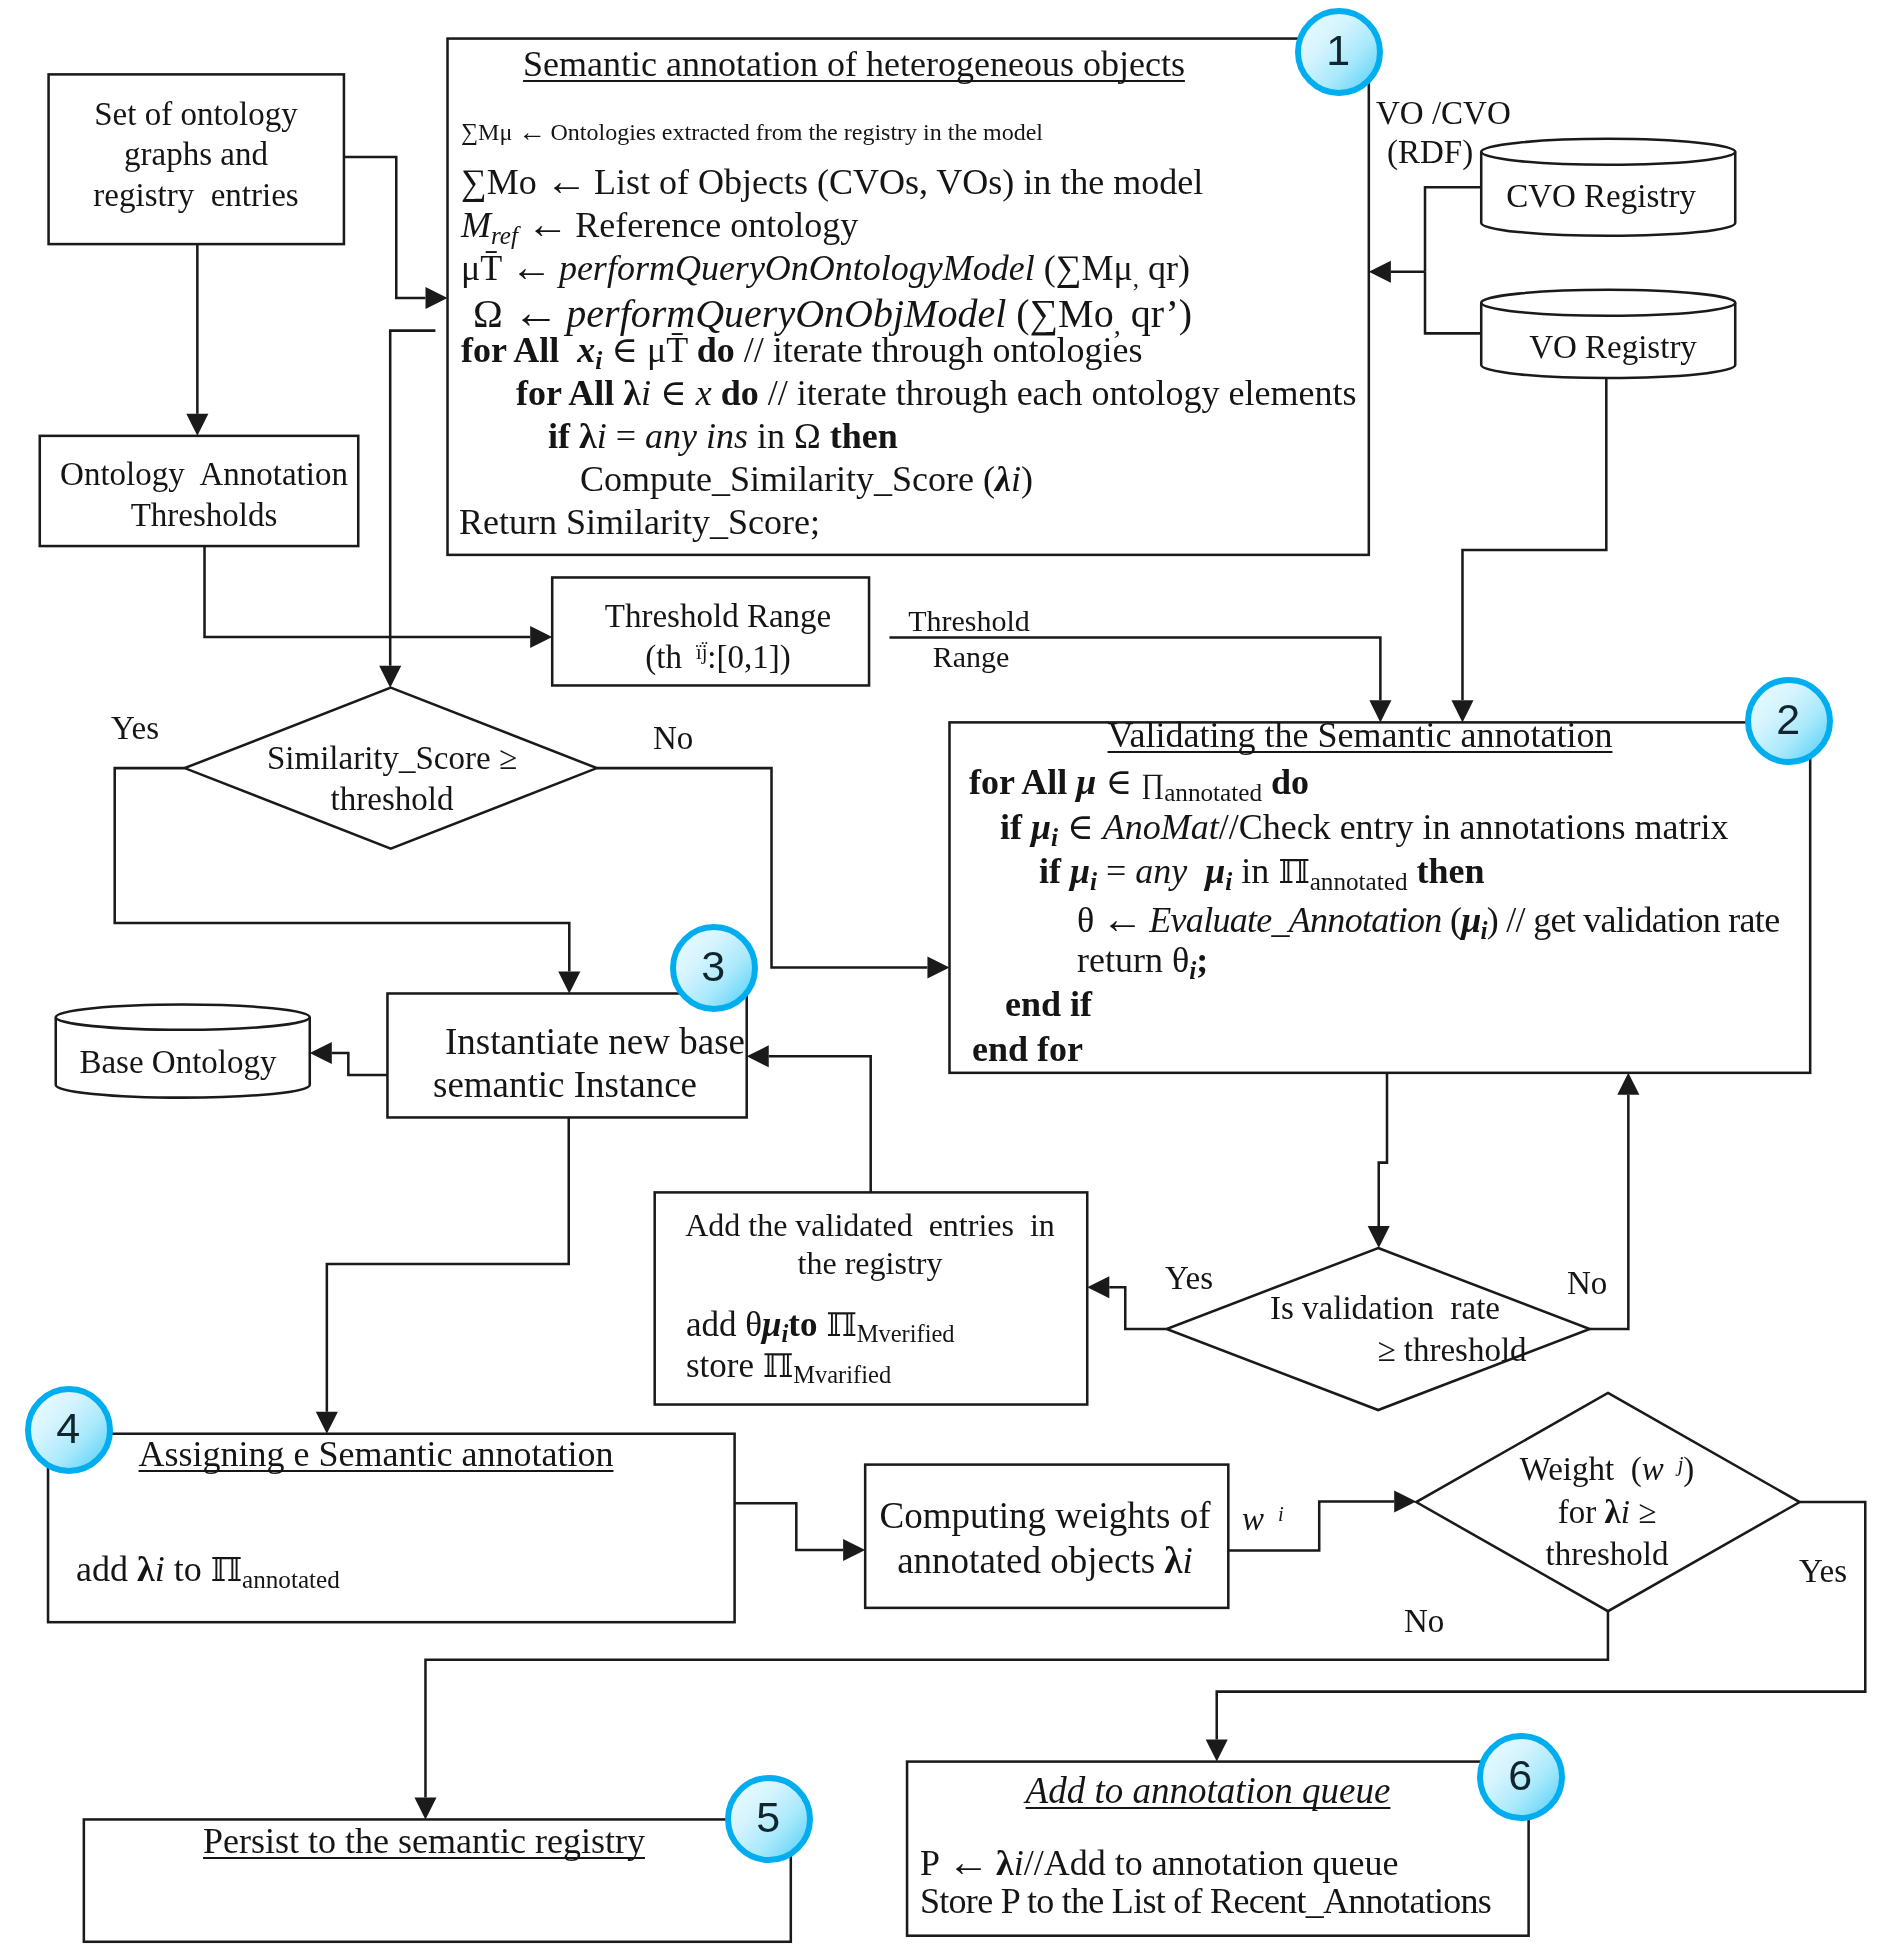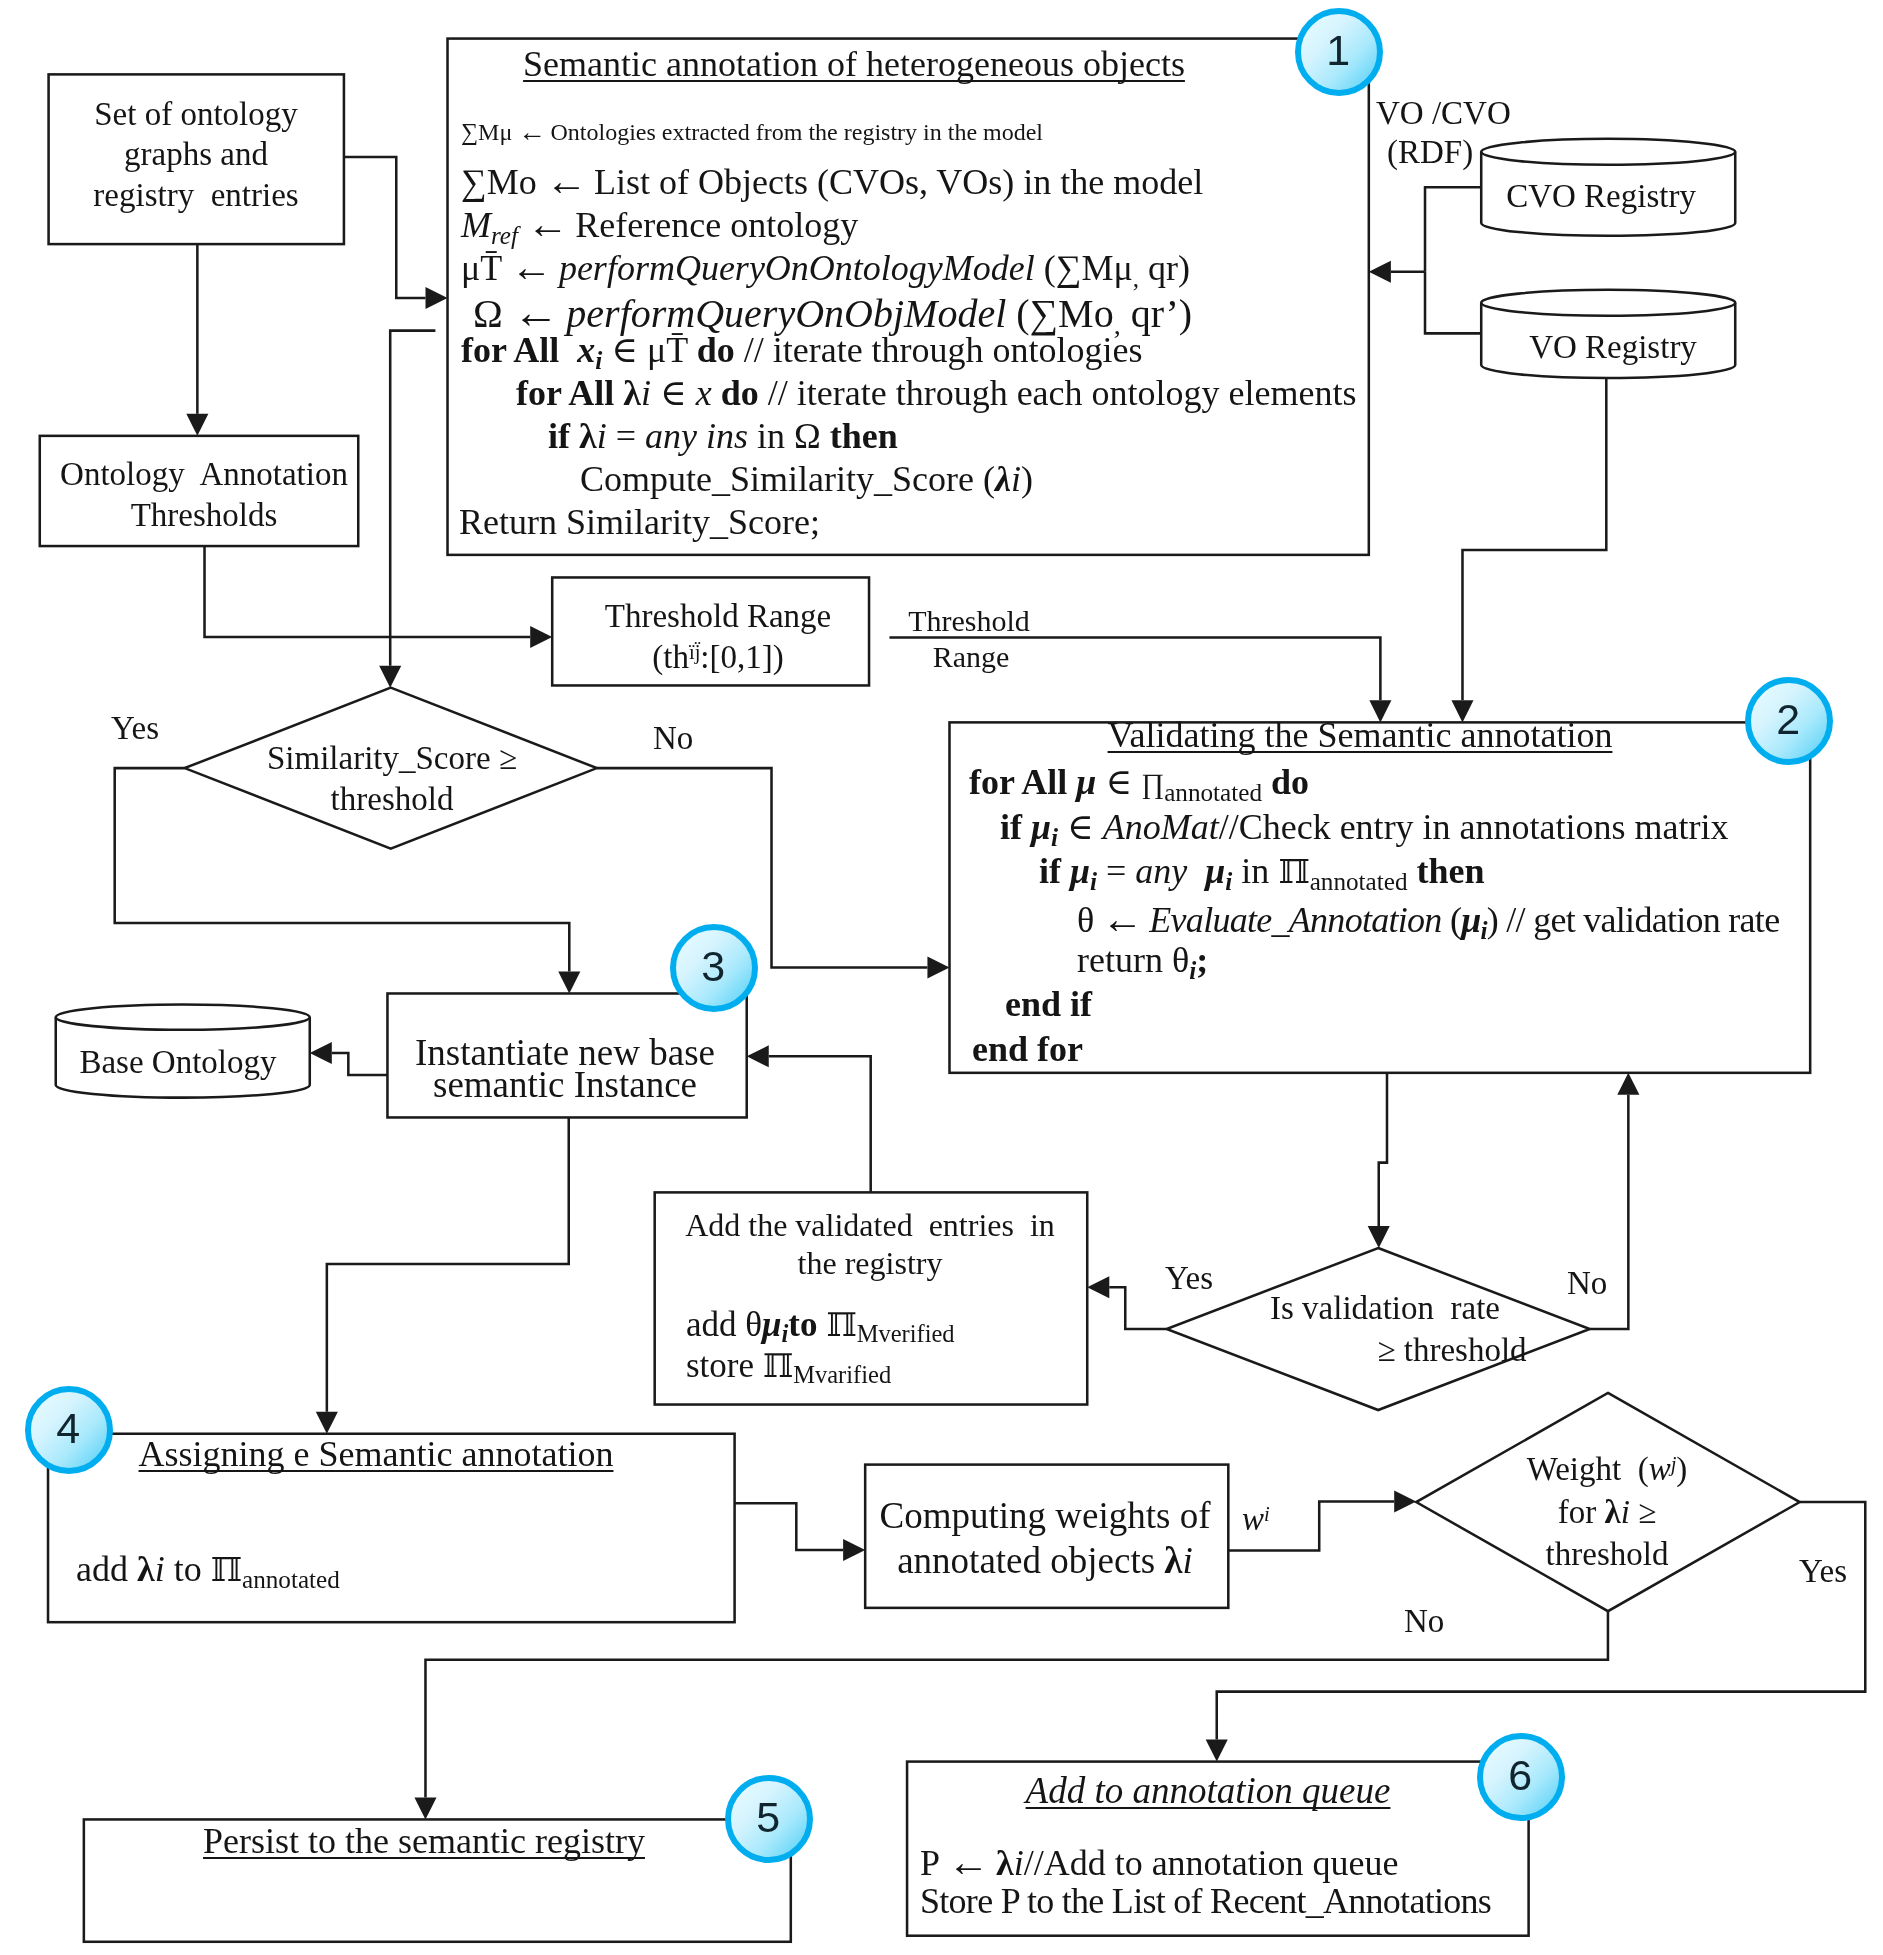--- a/index.html
+++ b/index.html
@@ -11,21 +11,21 @@
   svg#diagram{position:absolute;left:0;top:0;width:1883px;height:1955px;display:block;}
   .shp{fill:#fff;stroke:#1a1a1a;stroke-width:4.6;}
   .ln{fill:none;stroke:#1a1a1a;stroke-width:4.6;stroke-linejoin:miter;stroke-linecap:butt;}
   .ah{fill:#1a1a1a;stroke:none;}
   .txt{position:absolute;color:#151515;font-size:36px;line-height:1;white-space:pre;}
   .ctr{transform:translateX(-50%);text-align:center;}
   .ul{text-decoration:underline;text-underline-offset:0.12em;text-decoration-thickness:2.2px;text-decoration-skip-ink:none;}
   .b{font-weight:bold;}
   .i{font-style:italic;}
   .sub{font-size:0.70em;vertical-align:-0.26em;}
-  .sup{font-size:0.62em;vertical-align:0.42em;}
+  .sup{font-size:0.62em;vertical-align:0.42em;margin-left:14px;}
   .ar{font-size:1.16em;letter-spacing:-0.06em;position:relative;top:0.02em;}
   .tight{letter-spacing:-0.020em;}
   .nary{font-size:0.78em;position:relative;top:-0.02em;}
   .dbl{font-size:0.92em;}
   .badge{position:absolute;border-radius:50%;border:6px solid #00AEEF;
          box-sizing:border-box;display:flex;align-items:center;justify-content:center;
          font-family:"Liberation Sans","DejaVu Sans",sans-serif;
          color:#10252e;
          background:linear-gradient(133deg, #eafcff 0%, #d6f4fe 34%, #a9e9fc 64%, #6ed8f8 88%, #4ecff7 100%);}
   .badge span{position:relative;top:-0.04em;left:-0.02em;}
@@ -126,21 +126,21 @@
 <div class="txt" style="left:1242px;top:1503px;font-size:33px;"><span class="i">w</span><span class="i sup">i</span></div>
 <div class="txt" style="left:1404px;top:1605px;font-size:33px;">No</div>
 <div class="txt" style="left:1799px;top:1555px;font-size:33px;">Yes</div>
 <div class="txt  ctr" style="left:392px;top:742px;font-size:33px;">Similarity_Score ≥</div>
 <div class="txt  ctr" style="left:392px;top:783px;font-size:33px;">threshold</div>
 <div class="txt  ctr" style="left:1385px;top:1292px;font-size:33px;">Is validation  rate</div>
 <div class="txt  ctr" style="left:1452px;top:1334px;font-size:33px;">≥ threshold</div>
 <div class="txt  ctr" style="left:1607px;top:1453px;font-size:33px;"><span>Weight  (</span><span class="i">w</span><span class="i sup">j</span><span>)</span></div>
 <div class="txt  ctr" style="left:1607px;top:1496px;font-size:33px;"><span>for </span><span class="b">λ</span><span class="i">i</span><span> ≥</span></div>
 <div class="txt  ctr" style="left:1607px;top:1538px;font-size:33px;">threshold</div>
-<div class="txt  ctr" style="left:565px;top:1023px;font-size:37px;margin-top:11px;">Instantiate new base</div>
+<div class="txt  ctr" style="left:595px;top:1023px;font-size:37px;">Instantiate new base</div>
 <div class="txt  ctr" style="left:565px;top:1066px;font-size:37px;">semantic Instance</div>
 <div class="txt  ctr" style="left:870px;top:1209px;font-size:32px;">Add the validated  entries  in</div>
 <div class="txt  ctr" style="left:870px;top:1247px;font-size:32px;">the registry</div>
 <div class="txt" style="left:686px;top:1307px;font-size:35px;"><span>add θ</span><span class="b i">μ</span><span class="b i sub">i</span><span class="b">to </span><span class="dbl">ℿ</span><span class="sub">Mverified</span></div>
 <div class="txt" style="left:686px;top:1348px;font-size:35px;"><span>store </span><span class="dbl">ℿ</span><span class="sub">Mvarified</span></div>
 <div class="txt  ctr" style="left:1045px;top:1497px;font-size:37px;">Computing weights of</div>
 <div class="txt  ctr" style="left:1045px;top:1542px;font-size:37px;"><span>annotated objects </span><span class="b">λ</span><span class="i">i</span></div>
 <div class="txt ul ctr" style="left:854px;top:46px;font-size:36px;">Semantic annotation of heterogeneous objects</div>
 <div class="txt" style="left:461px;top:117px;font-size:24px;"><span>∑Mμ </span><span class="ar">←</span><span> Ontologies extracted from the registry in the model</span></div>
 <div class="txt" style="left:461px;top:160px;font-size:36px;"><span>∑Mo </span><span class="ar">←</span><span> List of Objects (CVOs, VOs) in the model</span></div>

